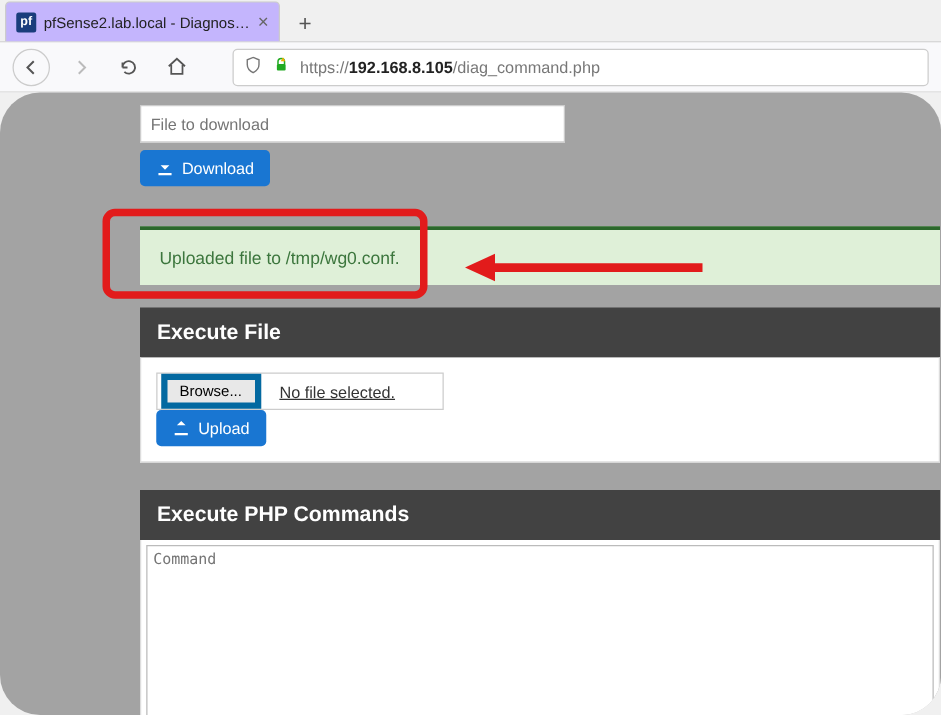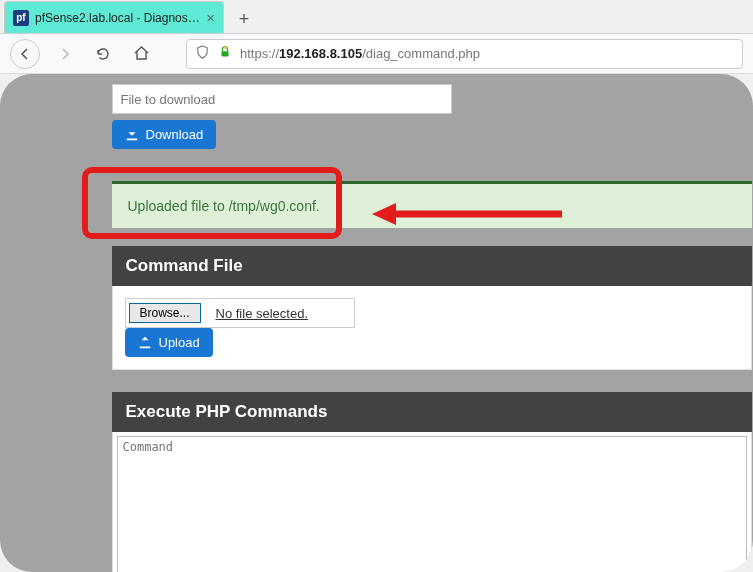--- a/index.html
+++ b/index.html
@@ -1,20 +1,20 @@
 <!DOCTYPE html>
 <html><head>
 <meta charset="utf-8">
 <style>
   * { box-sizing: border-box; margin: 0; padding: 0; }
   body { font-family: -apple-system, BlinkMacSystemFont, "Segoe UI", Arial, sans-serif; font-size: 13px; background: #f0f0f0; overflow: hidden; width: 753px; height: 572px; }
   
   
   .tab-strip { height: 34px; background: #f0f0f0; display: flex; align-items: flex-end; padding-left: 4px; border-bottom: 1px solid #d0d0d0; }
-  .tab { display: flex; align-items: center; background: #5eead4; border: 1px solid #ccc; border-bottom: none; border-radius: 4px 4px 0 0; height: 32px; padding: 0 8px; min-width: 190px; max-width: 220px; gap: 6px; position: relative; }
+  .tab { display: flex; align-items: center; background: #c4b5fd; border: 1px solid #ccc; border-bottom: none; border-radius: 4px 4px 0 0; height: 32px; padding: 0 8px; min-width: 190px; max-width: 220px; gap: 6px; position: relative; }
   .favicon { width: 16px; height: 16px; background: #1a3d7c; color: #fff; font-size: 10px; font-weight: bold; display: flex; align-items: center; justify-content: center; border-radius: 2px; }
   .tab-title { flex: 1; white-space: nowrap; overflow: hidden; text-overflow: ellipsis; font-size: 12px; color: #222; }
   .tab-close { font-size: 15px; color: #666; cursor: pointer; }
   .new-tab { width: 28px; height: 28px; display: flex; align-items: center; justify-content: center; font-size: 18px; color: #555; margin-left: 6px; cursor: pointer; }
   
   .toolbar { height: 40px; background: #f9f9fb; display: flex; align-items: center; padding: 0 10px; gap: 12px; border-bottom: 1px solid #ddd; }
   .nav-btn { width: 26px; height: 26px; display:flex; align-items:center; justify-content:center; color:#555; cursor:pointer; border-radius:4px; }
   .nav-btn.back { border:1px solid #ccc; border-radius:50%; width:30px; height:30px; }
   .nav-btn.disabled { color:#bbb; }
   .url-bar { flex:1; display:flex; align-items:center; background:#fff; border:1px solid #ccc; border-radius:4px; height:30px; padding:0 8px; gap:8px; margin-left:20px; }
@@ -35,21 +35,21 @@
   
   .alert-wrap { position:relative; margin:32px 0 18px 0; }
   .alert { background:#dff0d8; border-top:3px solid #2c682c; color:#3c763d; padding:14px 16px; font-size:14px; }
   .red-box { position:absolute; left:-30px; top:-14px; width:260px; height:72px; border:6px solid #e21b1b; border-radius:10px; pointer-events:none; }
   .red-arrow { position:absolute; left:260px; top:18px; }
   
   .section-header { background:#424242; color:#fff; font-weight:700; font-size:17px; padding:10px 14px; margin-top:10px; }
   .section-body { background:#fff; padding:12px; border:1px solid #ddd; border-top:none; }
   
   .file-picker { display:flex; align-items:center; border:1px solid #ccc; background:#fff; width:230px; height:30px; }
-  .browse { background:#e8e8e8; border:1px solid #0369a1; font-size:12px; padding:2px 10px; margin:3px; cursor:pointer; font-family:Arial; }
+  .browse { background:#e8e8e8; border:5px solid #0369a1; font-size:12px; padding:2px 10px; margin:3px; cursor:pointer; font-family:Arial; }
   .no-file { font-size:13px; color:#333; margin-left:12px;text-decoration:underline; }
   
   .cmd-area { width:100%; min-height:148px; border:1px solid #bbb; background:#fff; padding:3px 5px; font-family:monospace; font-size:12px; color:#888; resize:none; }
 </style>
 </head>
 <body>
 
 <div class="tab-strip">
   <div class="tab">
     <div class="favicon">pf</div>
@@ -118,21 +118,21 @@
       <div class="alert">
         <span>Uploaded file to /tmp/wg0.conf.</span>
       </div>
       <div class="red-box"></div>
       <svg class="red-arrow" width="200" height="30">
         <line x1="190" y1="15" x2="20" y2="15" stroke="#e21b1b" stroke-width="7"></line>
         <polygon points="0,15 24,4 24,26" fill="#e21b1b"></polygon>
       </svg>
     </div>
 
-    <div class="section-header">Command File</div>
+    <div class="section-header">Execute File</div>
     <div class="section-body">
       <div class="file-picker">
         <button class="browse">Browse...</button>
         <span class="no-file">No file selected.</span>
       </div>
       <button class="btn" style="margin-top:0;">
         <svg viewBox="0 0 16 16">
             <path d="M8 11V3M4 6l4-4 4 4M2 13h12v2H2z"></path>
           </svg>
         <span>Upload</span>

